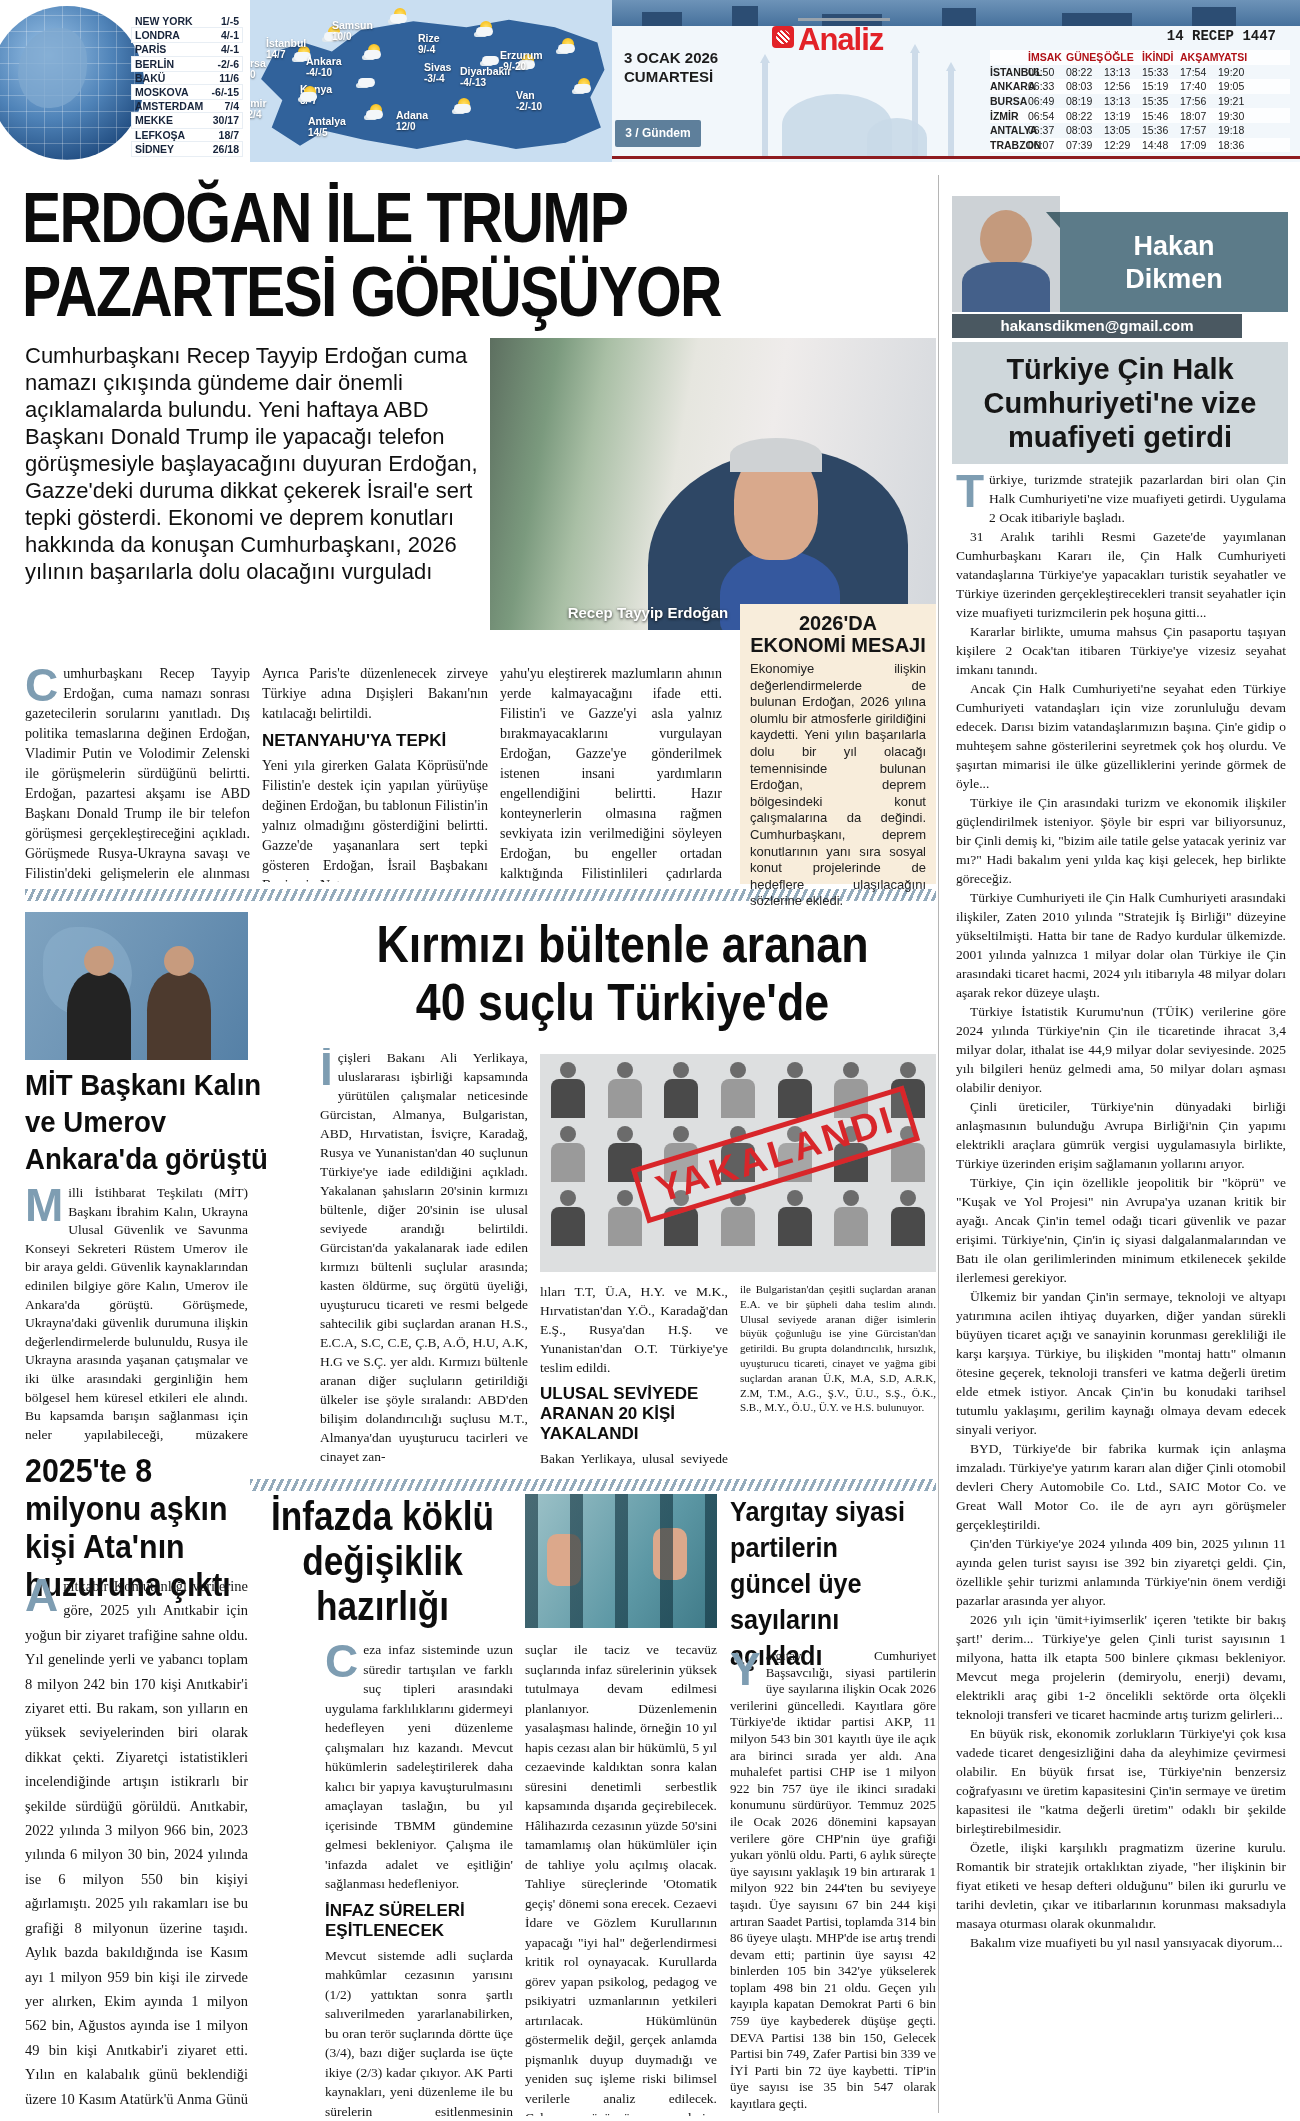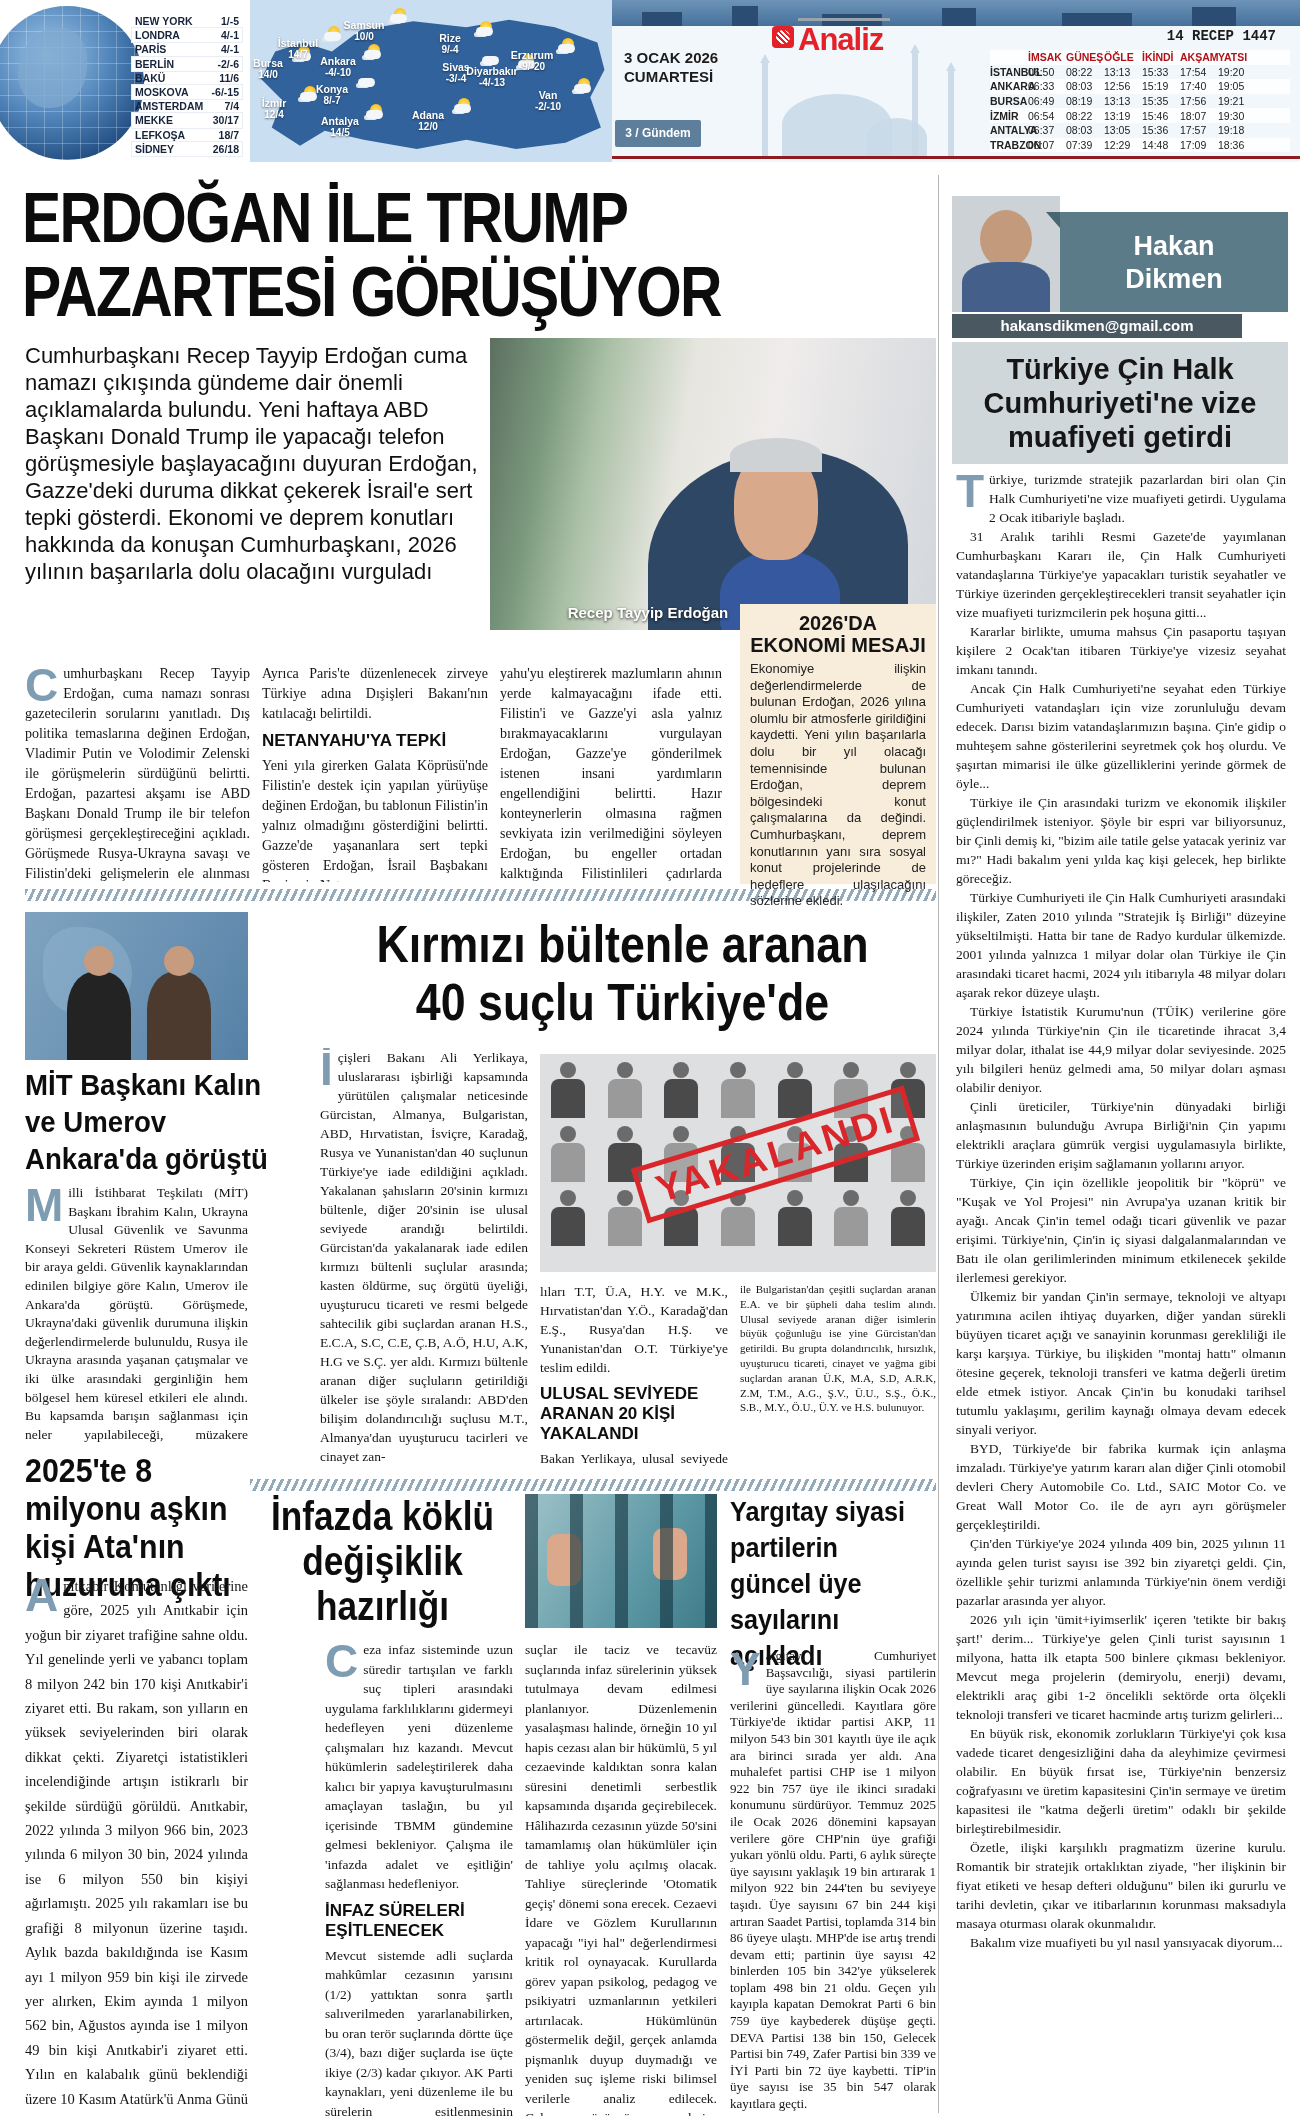--- a/index.html
+++ b/index.html
@@ -15,21 +15,21 @@
            radial-gradient(circle at 38% 32%,#9cc4e8 0%,#4f83b8 45%,#1f4a7e 80%,#14345c 100%);}
   .globe:after{content:"";position:absolute;left:18%;top:14%;width:45%;height:52%;
          background:#7fa8cf;border-radius:60% 40% 55% 45%;opacity:.75;}
   .ww{position:absolute;left:132px;top:14px;width:110px;}
   .ww-row{display:flex;justify-content:space-between;align-items:center;height:14.2px;
           font-size:10.5px;font-weight:bold;color:#16233a;padding:0 3px;}
   .ww-row:nth-child(even){background:#fff;box-shadow:0 0 0 1px #e8eef4;}
   .map{position:absolute;left:250px;top:0;width:362px;height:162px;background:#c9def1;overflow:hidden;}
   .land{position:absolute;left:4px;top:6px;width:354px;height:152px;background:#31629b;
         clip-path:polygon(2% 48%,6% 30%,14% 24%,22% 30%,30% 16%,45% 10%,60% 14%,72% 9%,85% 14%,97% 24%,99% 42%,95% 60%,98% 80%,88% 90%,74% 94%,60% 88%,46% 94%,31% 88%,20% 82%,13% 92%,5% 80%,8% 62%);}
-  .mc{position:absolute;width:64px;text-align:center;color:#fff;
+  .mc{position:absolute;width:64px;text-align:left;color:#fff;
       text-shadow:0 1px 2px rgba(0,0,0,.5);line-height:11px;}
   .mc b{display:block;font-size:10.5px;}
   .mc em{display:block;font-style:normal;font-size:10px;font-weight:bold;}
   .wi{position:absolute;right:-12px;top:-9px;width:16px;height:10px;}
   .wi:before{content:"";position:absolute;right:2px;top:-3px;width:12px;height:12px;border-radius:50%;
              background:radial-gradient(#ffe26e,#f7b500);}
   .wi:after{content:"";position:absolute;left:-2px;top:3px;width:17px;height:9px;border-radius:9px;
             background:#f4f7f9;box-shadow:-4px 3px 0 -2px #dfe7ec;}
   .wi.c:before{display:none;}
   .wi.r:after{box-shadow:-4px 3px 0 -2px #dfe7ec,2px 9px 0 -7px #7fb2e0,7px 10px 0 -7px #7fb2e0;}

